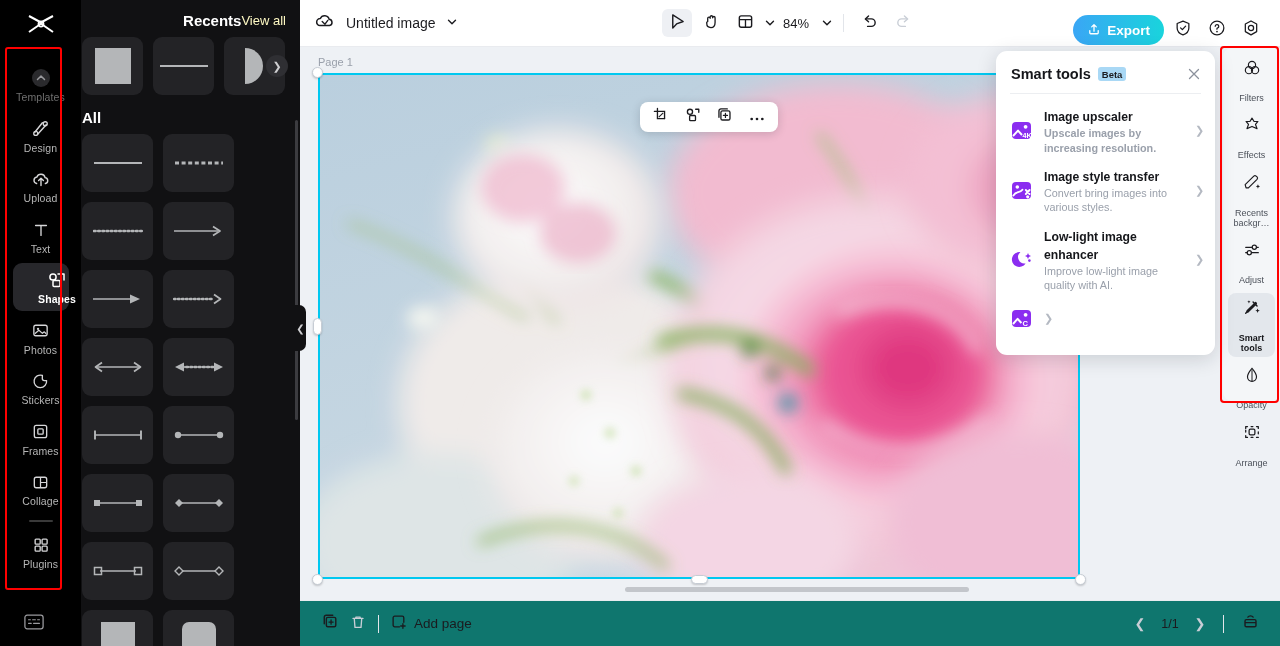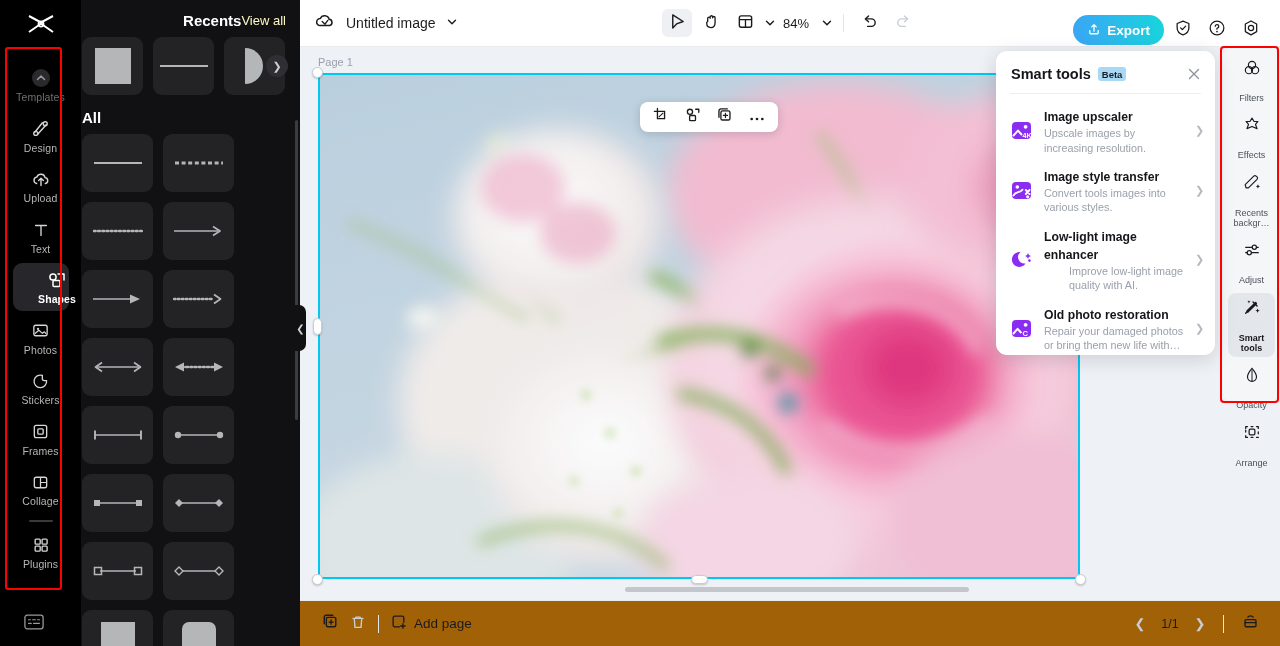--- a/index.html
+++ b/index.html
@@ -132,21 +132,21 @@
   }
   .ft-btn { width: 30px; height: 26px; display: flex; align-items: center; justify-content: center;
     border-radius: 5px; cursor: pointer; color: #1b1b1f; }
 
   .h-scroll {
     position: absolute; left: 325px; bottom: 8px; width: 344px; height: 5px;
     background: #c3c6cb; border-radius: 3px;
   }
 
   .bottombar {
-    position: absolute; left: 0; right: 0; bottom: 0; height: 46px; background: #a16207;
+    position: absolute; left: 0; right: 0; bottom: 0; height: 46px; background: #0f766e;
     border-top: 1px solid #e9ebef; display: flex; align-items: center; padding: 0 16px;
   }
   .bb-btn { width: 28px; height: 28px; display: flex; align-items: center; justify-content: center;
     border-radius: 5px; cursor: pointer; color: #1b1b1f; }
   .bb-btn.dis { color: #c9ced6; }
   .addpage { display: flex; align-items: center; gap: 7px; font-size: 13.5px; color: #1b1b1f;
     cursor: pointer; margin-left: 6px; }
   .bb-right { margin-left: auto; display: flex; align-items: center; gap: 6px; }
   .pager { font-size: 12.5px; color: #1b1b1f; min-width: 26px; text-align: center; }
   .pg-arrow { color: #c9ced6; font-size: 13px; width: 22px; height: 22px;
@@ -800,73 +800,69 @@
           <svg width="27" height="27" viewBox="0 0 27 27">
               <rect width="27" height="27" rx="7" fill="#fff"></rect>
               <rect x="4" y="5" width="19" height="17" rx="4" fill="#8b2df0"></rect>
               <circle cx="17.6" cy="9.8" r="1.9" fill="#fff"></circle>
               <path d="M5 19 L10 13.6 L14 18" stroke="#fff" stroke-width="2" fill="none" stroke-linejoin="round"></path>
               <text x="14.5" y="20.6" font-size="7.2" font-family="Liberation Sans, sans-serif" font-weight="bold" fill="#fff">4K</text>
             </svg>
         </span>
         <span class="sp-txt">
           <span class="sp-name">Image upscaler</span>
-          <span class="sp-desc" style="display:block;">Upscale images by increasing resolution.</span>
+          <span class="sp-desc" style="display:block;font-weight:bold;">Upscale images by increasing resolution.</span>
         </span>
         <span class="sp-chev">❯</span>
       </div>
 
       <div class="sp-row">
         <span class="sp-ico">
           <svg width="27" height="27" viewBox="0 0 27 27">
               <rect width="27" height="27" rx="7" fill="#fff"></rect>
               <rect x="4" y="5" width="19" height="17" rx="4" fill="#8b2df0"></rect>
               <circle cx="9.3" cy="10" r="1.8" fill="#fff"></circle>
               <path d="M5.4 18.4 C8.4 13.6 11.6 16.6 14.4 12.8" stroke="#fff" stroke-width="1.9" fill="none" stroke-linecap="round"></path>
               <path d="M17.8 13 L21.6 17 M21.6 13 L17.8 17" stroke="#fff" stroke-width="1.9" stroke-linecap="round"></path>
               <circle cx="19.7" cy="19.8" r="1.6" fill="#fff"></circle>
             </svg>
         </span>
         <span class="sp-txt">
           <span class="sp-name">Image style transfer</span>
-          <span class="sp-desc" style="display:block;">Convert tools images into various styles.</span>
+          <span class="sp-desc" style="display:block;">Convert bring images into various styles.</span>
         </span>
         <span class="sp-chev">❯</span>
       </div>
 
       <div class="sp-row">
         <span class="sp-ico">
           <svg width="27" height="27" viewBox="0 0 27 27">
               <rect width="27" height="27" rx="7" fill="#fff"></rect>
               <path d="M17.6 17.4 A7.4 7.4 0 1 1 12.4 6.2 A6.4 6.4 0 0 0 17.6 17.4 Z" fill="#8b2df0"></path>
               <path d="M20 7 L20.9 9.1 L23 10 L20.9 10.9 L20 13 L19.1 10.9 L17 10 L19.1 9.1 Z" fill="#8b2df0"></path>
               <circle cx="21.4" cy="14.6" r="1.3" fill="#8b2df0"></circle>
             </svg>
         </span>
         <span class="sp-txt">
           <span class="sp-name">Low-light image enhancer</span>
-          <span class="sp-desc" style="display:block;margin-left:25px;">Improve low-light image quality with AI.</span>
+          <span class="sp-desc" style="display:block;">Improve low-light image quality with AI.</span>
         </span>
         <span class="sp-chev">❯</span>
       </div>
 
       <div class="sp-row">
         <span class="sp-ico">
           <svg width="27" height="27" viewBox="0 0 27 27">
               <rect width="27" height="27" rx="7" fill="#fff"></rect>
               <rect x="4" y="5" width="19" height="17" rx="4" fill="#8b2df0"></rect>
               <circle cx="17.6" cy="9.8" r="1.9" fill="#fff"></circle>
               <path d="M5 19 L9.6 13.8 L13.4 18" stroke="#fff" stroke-width="2" fill="none" stroke-linejoin="round"></path>
               <text x="14.6" y="20.8" font-size="7.6" font-family="Liberation Sans, sans-serif" font-weight="bold" fill="#fff">C</text>
             </svg>
         </span>
-        <span class="sp-txt">
-          <span class="sp-name">Old photo restoration</span>
-          <span class="sp-desc" style="display:block;">Repair your damaged photos or bring them new life with…</span>
-        </span>
         <span class="sp-chev">❯</span>
       </div>
     </div>
   </div>
 
   <div class="rrail">
 
     <div class="rr-item">
       <span class="rr-ico">
         <svg width="18" height="18" viewBox="0 0 20 20">

